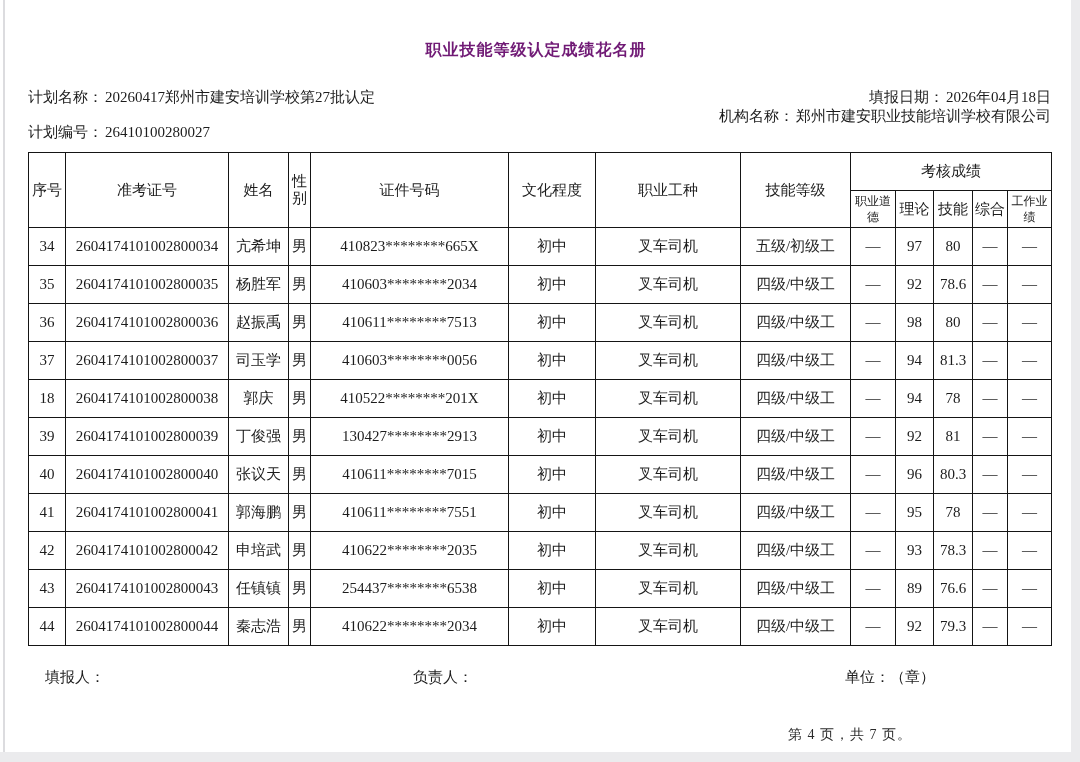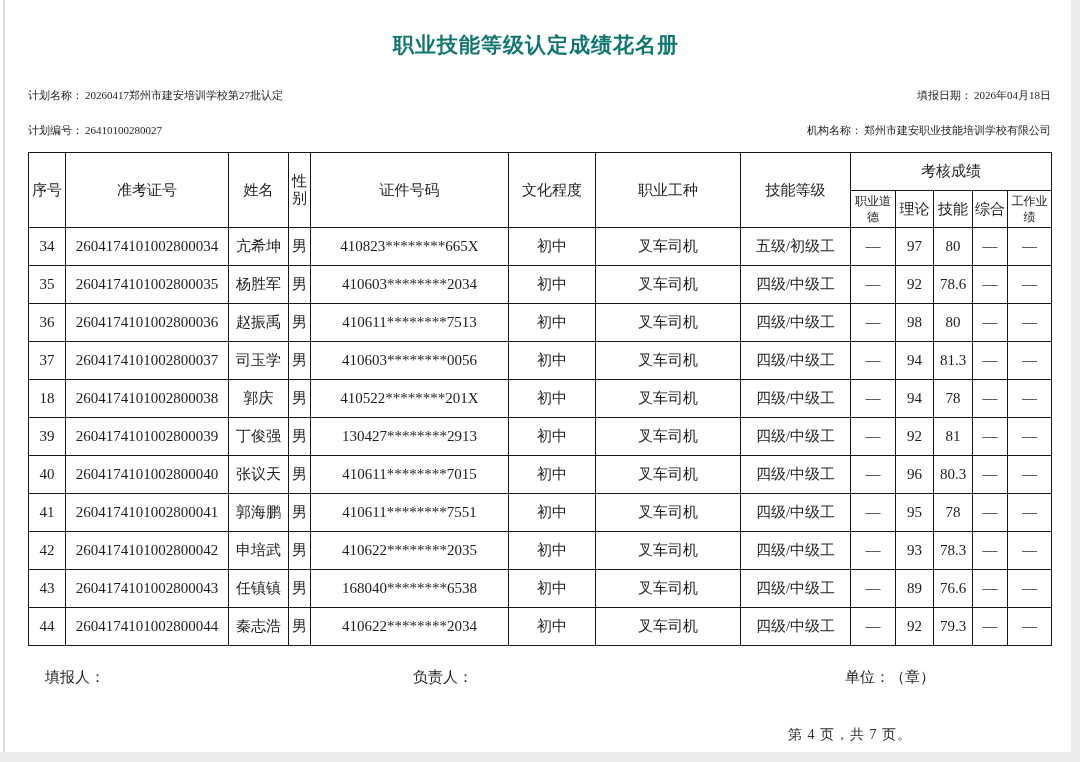--- a/index.html
+++ b/index.html
@@ -10,33 +10,33 @@
     font-family:"Liberation Serif","DejaVu Serif",serif;
     color:#1c1c1c;
     overflow:hidden;
   }
   
   .edge-right  { position:absolute; top:0; right:0; width:9px; height:762px; background:#ebebed; }
   .edge-bottom { position:absolute; left:0; bottom:0; width:1080px; height:10px; background:#ebebed; }
   .edge-left-line { position:absolute; left:3px; top:0; width:2px; height:752px; background:#dcdcdf; }
 
   .title {
-    position:absolute; left:0; top:31px; width:1072px;
+    position:absolute; left:0; top:40px; width:1072px;
     text-align:center;
     font-family:"Liberation Sans","DejaVu Sans",sans-serif;
-    font-weight:bold; font-size:21px; letter-spacing:1px;
-    color:#0f766e;
-  }
-
-  .meta { position:absolute; font-size:11px; white-space:nowrap; }
+    font-weight:bold; font-size:16px; letter-spacing:1px;
+    color:#701a75;
+  }
+
+  .meta { position:absolute; font-size:15px; white-space:nowrap; }
   .meta .lbl { margin-right:2px; }
   .meta-plan-name   { left:28px;  top:88px; }
   .meta-report-date { right:29px; top:88px; }
   .meta-plan-code   { left:28px;  top:123px; }
-  .meta-org-name    { right:29px; top:123px; }
+  .meta-org-name    { right:29px; top:107px; }
 
   table.roster {
     position:absolute; left:28px; top:152px;
     width:1023px; border-collapse:collapse; table-layout:fixed;
     font-size:15px; color:#1c1c1c;
   }
   .roster th, .roster td {
     border:1.5px solid #151515;
     text-align:center; vertical-align:middle;
     font-weight:normal; padding:0 1px; overflow:hidden;
@@ -246,21 +246,21 @@
           <td>93</td>
           <td>78.3</td>
           <td>—</td>
           <td>—</td>
         </tr>
         <tr>
           <td>43</td>
           <td>2604174101002800043</td>
           <td>任镇镇</td>
           <td>男</td>
-          <td>168040********6538</td>
+          <td>254437********6538</td>
           <td>初中</td>
           <td>叉车司机</td>
           <td>四级/中级工</td>
           <td>—</td>
           <td>89</td>
           <td>76.6</td>
           <td>—</td>
           <td>—</td>
         </tr>
         <tr>

